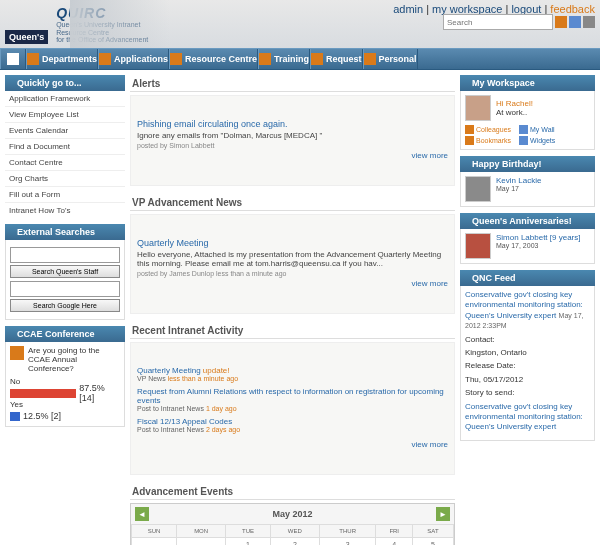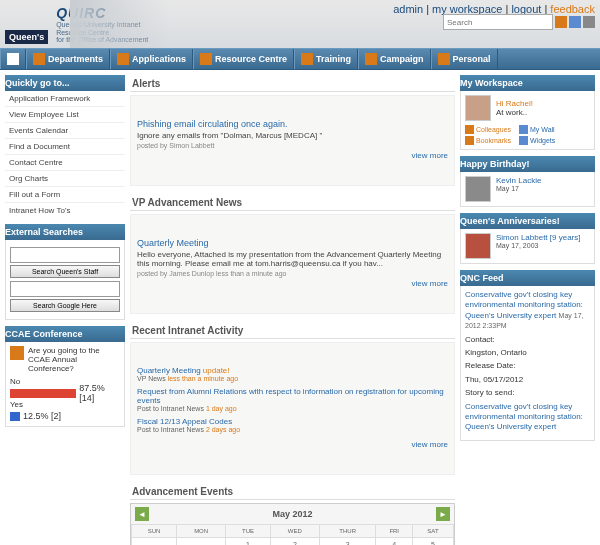--- a/index.html
+++ b/index.html
@@ -11,29 +11,29 @@
 .quirc-title{margin-top:2px}
 .quirc-title .main{color:#1a4a7a;font-size:14px;font-weight:bold;font-style:italic;letter-spacing:1px}
 .quirc-title .sub{color:#4a6a8a;font-size:7px;line-height:1.1}
 .top-links{position:absolute;right:5px;top:3px;font-size:11px}
 .top-links a{color:#1a4a7a;text-decoration:none;cursor:pointer}
 .top-links .fb{color:#d97a1a}
 .search-bar{position:absolute;right:5px;top:14px;display:flex;gap:2px;align-items:center}
 .search-bar input{width:110px;height:16px;border:1px solid #aaa;font-size:8px;padding:0 3px}
 .search-bar .ico{width:12px;height:12px;display:inline-block}
 .navbar{height:22px;background:linear-gradient(#5a8ab0,#3a6a90);display:flex;align-items:stretch;border-top:1px solid #6a9ac0;border-bottom:1px solid #2a5a80}
-.nav-item{padding:0 6px;display:flex;align-items:center;gap:3px;border-right:1px solid #2a5a80;border-left:1px solid #6a9ac0;color:#fff;font-size:9px;font-weight:bold;cursor:pointer}
+.nav-item{padding:0 0;display:flex;align-items:center;gap:3px;border-right:1px solid #2a5a80;border-left:1px solid #6a9ac0;color:#fff;font-size:9px;font-weight:bold;cursor:pointer}
 .nav-item:first-child{padding:0 6px}
 .nav-ico{width:12px;height:12px;background:#d97a1a;display:inline-block}
 .layout{display:flex;padding:5px;gap:5px}
 .col-left{width:120px;flex-shrink:0}
 .col-mid{flex:1;min-width:0}
 .col-right{width:135px;flex-shrink:0}
 .panel{margin-bottom:6px}
-.panel-hdr{background:linear-gradient(#4a88b0,#3a6a90);color:#fff;font-size:9px;font-weight:bold;padding:3px 0}
+.panel-hdr{background:linear-gradient(#4a88b0,#3a6a90);color:#fff;font-size:9px;font-weight:bold;padding:3px 12px}
 .panel-body{border:1px solid #ddd;border-top:none;padding:4px;background:#fff}
 .ql-item{padding:3px 4px;color:#444;font-size:8px;cursor:pointer;border-bottom:1px solid #eee}
 .ql-item:last-child{border-bottom:none}
 .sbox{margin:3px 0}
 .sbox input{width:100%;height:16px;border:1px solid #999;font-size:7px;padding:0 2px;margin-bottom:2px}
 .sbox button{width:100%;font-size:7px;padding:2px;border:1px solid #888;background:linear-gradient(#f8f8f8,#ddd);cursor:pointer}
 .poll-q{display:flex;gap:4px;font-size:8px;margin-bottom:4px}
 .poll-ico{width:14px;height:14px;background:#d97a1a;flex-shrink:0}
 .poll-opt{font-size:8px;margin:2px 0}
 .poll-bar{height:10px;display:flex;align-items:center;gap:3px;margin:1px 0}
@@ -116,21 +116,21 @@
   <div class="nav-item">
       <span class="nav-ico"></span>
       <span>Resource Centre</span>
     </div>
   <div class="nav-item">
       <span class="nav-ico"></span>
       <span>Training</span>
     </div>
   <div class="nav-item">
       <span class="nav-ico"></span>
-      <span>Campaign</span>
+      <span>Request</span>
     </div>
   <div class="nav-item">
       <span class="nav-ico"></span>
       <span>Personal</span>
     </div>
 </div>
 
 <div class="layout">
   <div class="col-left">
     <div class="panel">

